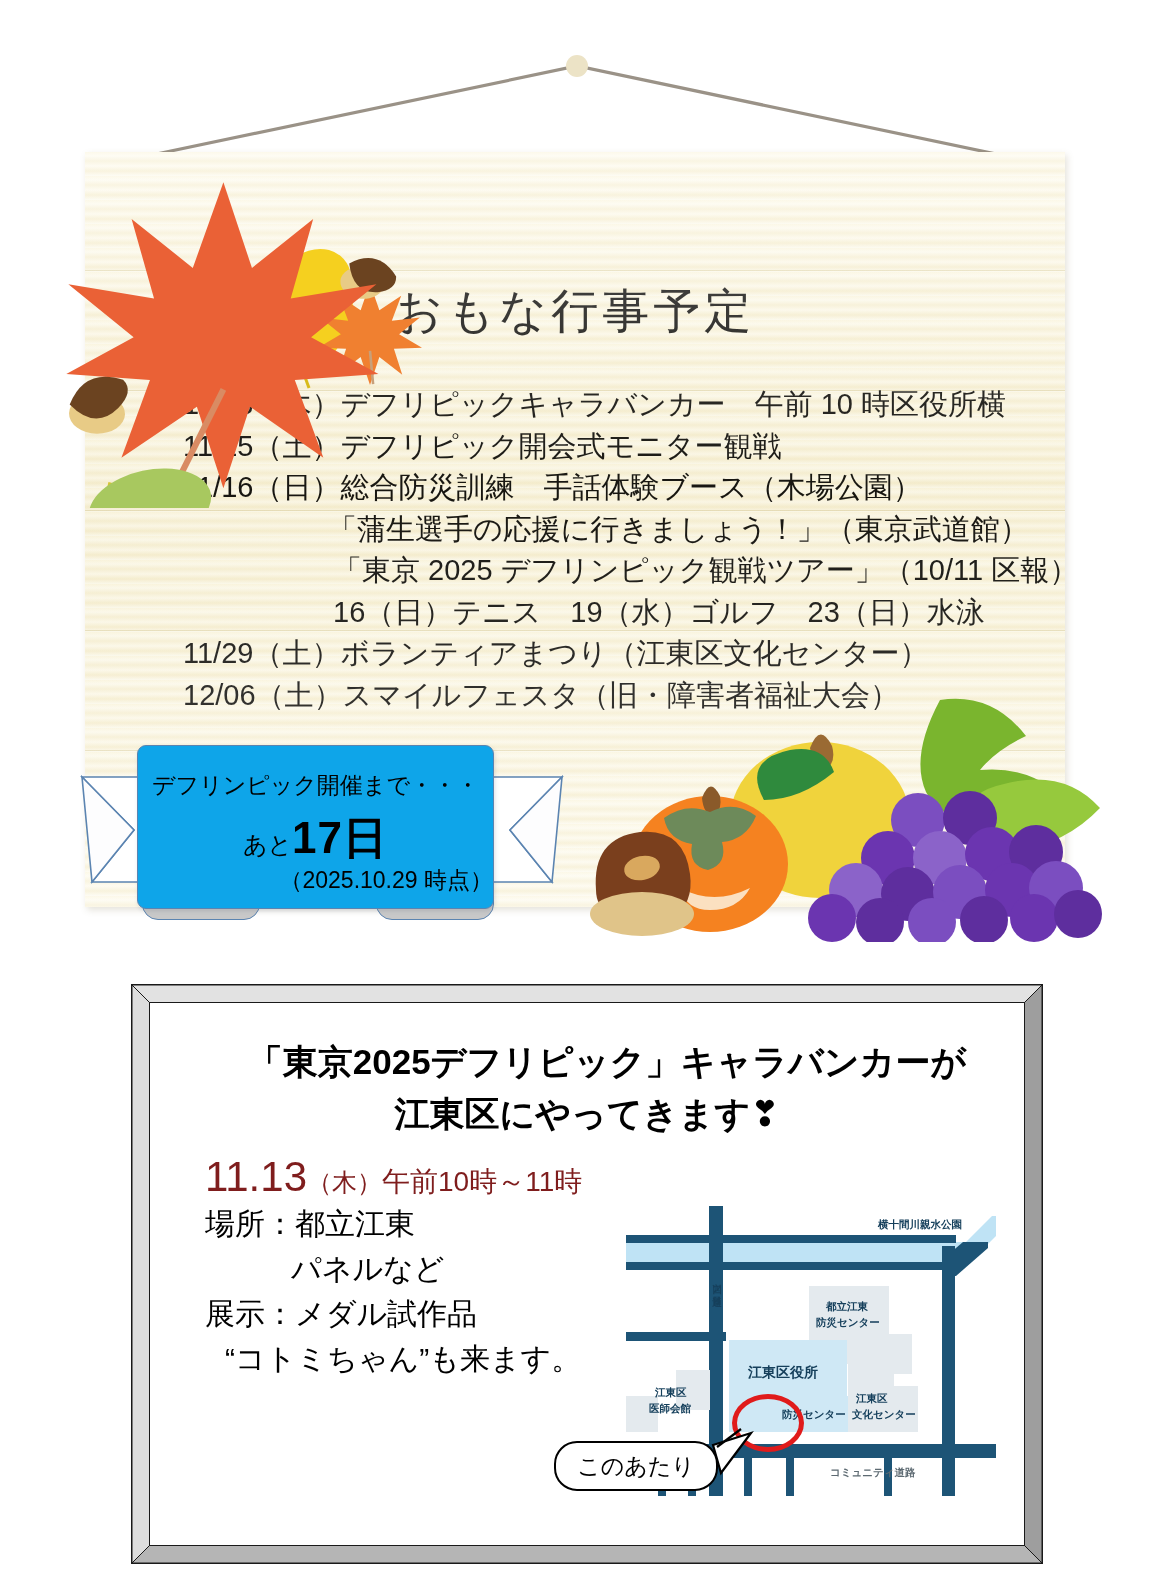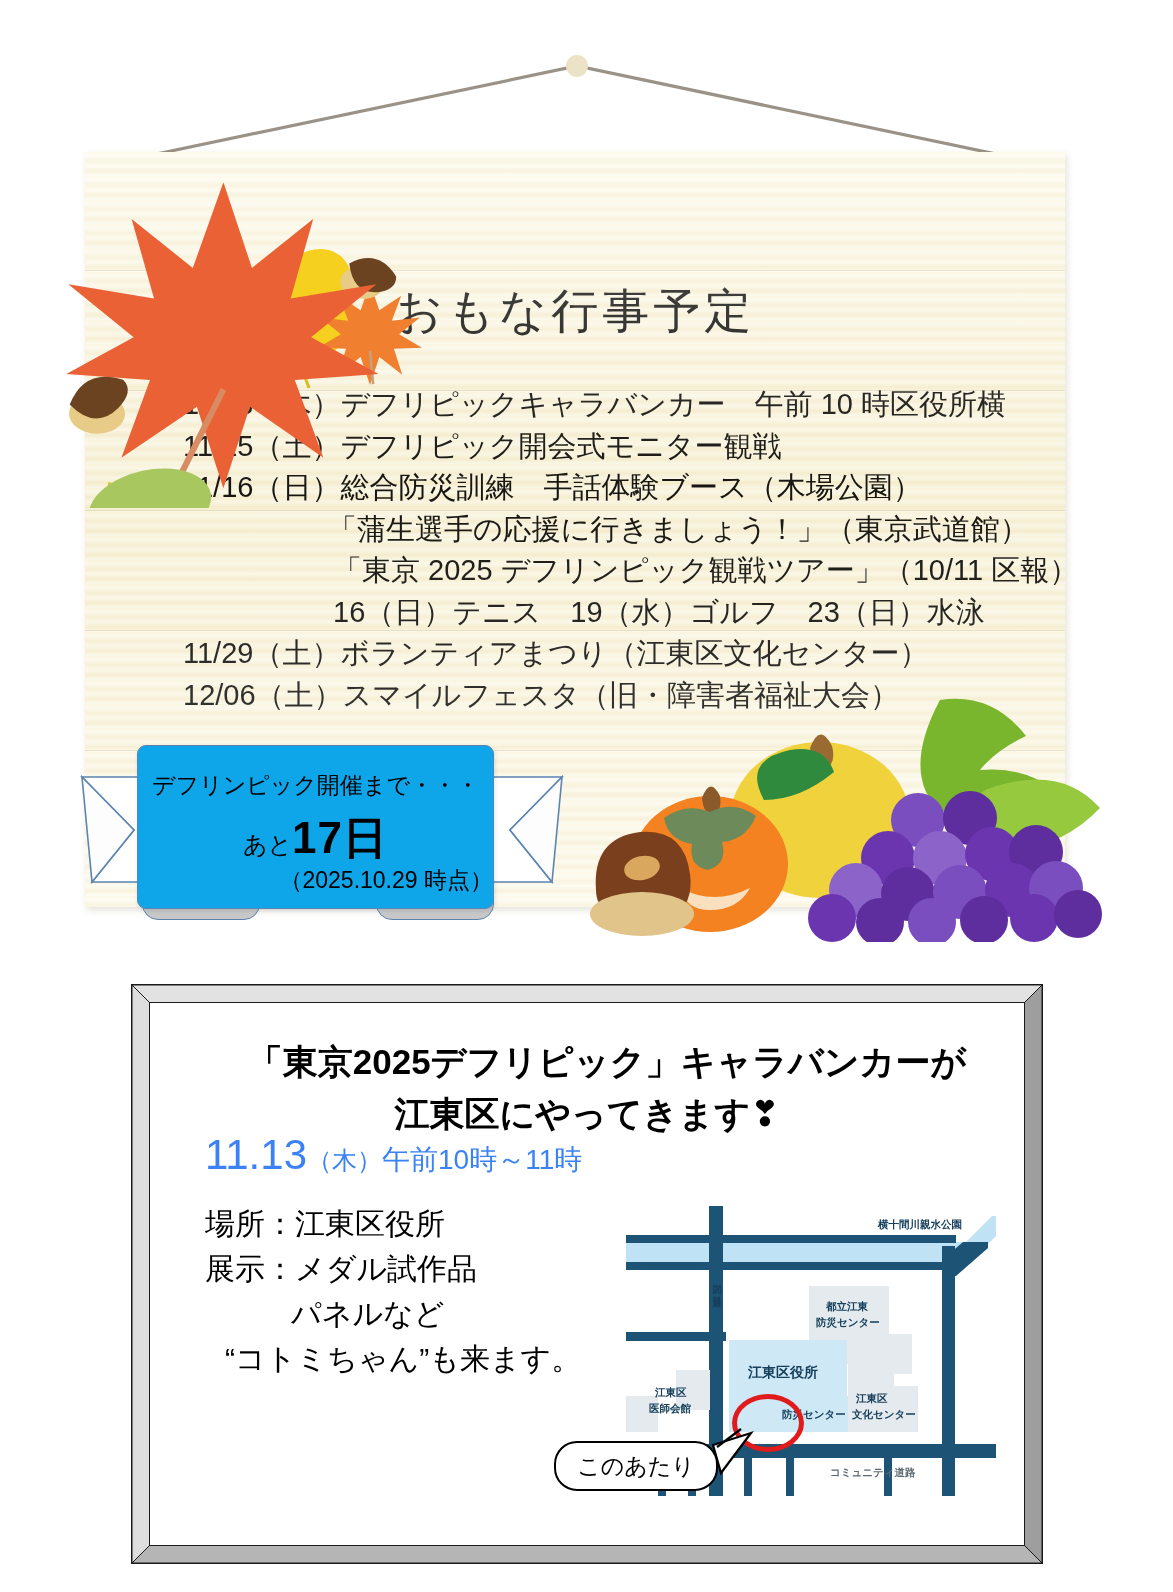--- a/index.html
+++ b/index.html
@@ -79,21 +79,21 @@
     background:#ffffff;border:1.4px solid #1a1a1a;
   }
   .p-title{
     position:absolute;left:0;top:36px;width:100%;text-align:center;
     font-size:35px;font-weight:bold;color:#000;white-space:nowrap;letter-spacing:0px;padding-left:20px;
   }
   .p-title2{
     position:absolute;left:0;top:88px;width:100%;text-align:center;
     font-size:35px;font-weight:bold;color:#000;white-space:nowrap;
   }
-  .p-date{position:absolute;left:55px;top:128px;white-space:nowrap;color:#3b82f6;}
+  .p-date{position:absolute;left:55px;top:150px;white-space:nowrap;color:#7f1d1d;}
   .p-date .d{font-size:42px;}
   .p-date .t{font-size:25px;}
   .p-date .t2{font-size:28px;}
   .p-lines{position:absolute;left:55px;top:198px;font-size:30px;line-height:45px;color:#000;}
   .pl{white-space:nowrap;}
   .pl.ind{padding-left:86px;}
   .pl.ind2{padding-left:20px;}
 
   
   .map{position:absolute;left:476px;top:203px;width:370px;height:290px;background:#ffffff;overflow:hidden;}
@@ -283,23 +283,23 @@
   <div class="frame-inner">
 
     <div class="p-title">「東京2025デフリピック」キャラバンカーが</div>
     <div class="p-title2">江東区にやってきます❣</div>
 
     <div class="p-date">
       <span class="d">11.13</span><span class="t">（木）</span><span class="t2">午前10時～11時</span>
     </div>
 
     <div class="p-lines">
-      <div class="pl">場所：江東区役所</div>
+      <div class="pl">場所：都立江東</div>
+      <div class="pl ind">パネルなど</div>
       <div class="pl">展示：メダル試作品</div>
-      <div class="pl ind">パネルなど</div>
       <div class="pl ind2">“コトミちゃん”も来ます。</div>
     </div>
 
     <div class="map">
 
       <div class="water" style="left:0;top:36px;width:330px;height:22px;"></div>
       <svg style="position:absolute;left:300px;top:8px;" width="80" height="60">
         <path d="M0 28 L40 28 L66 2 L80 2 L80 12 L50 42 L0 42 Z" fill="#bfe3f5"></path>
       </svg>
 

